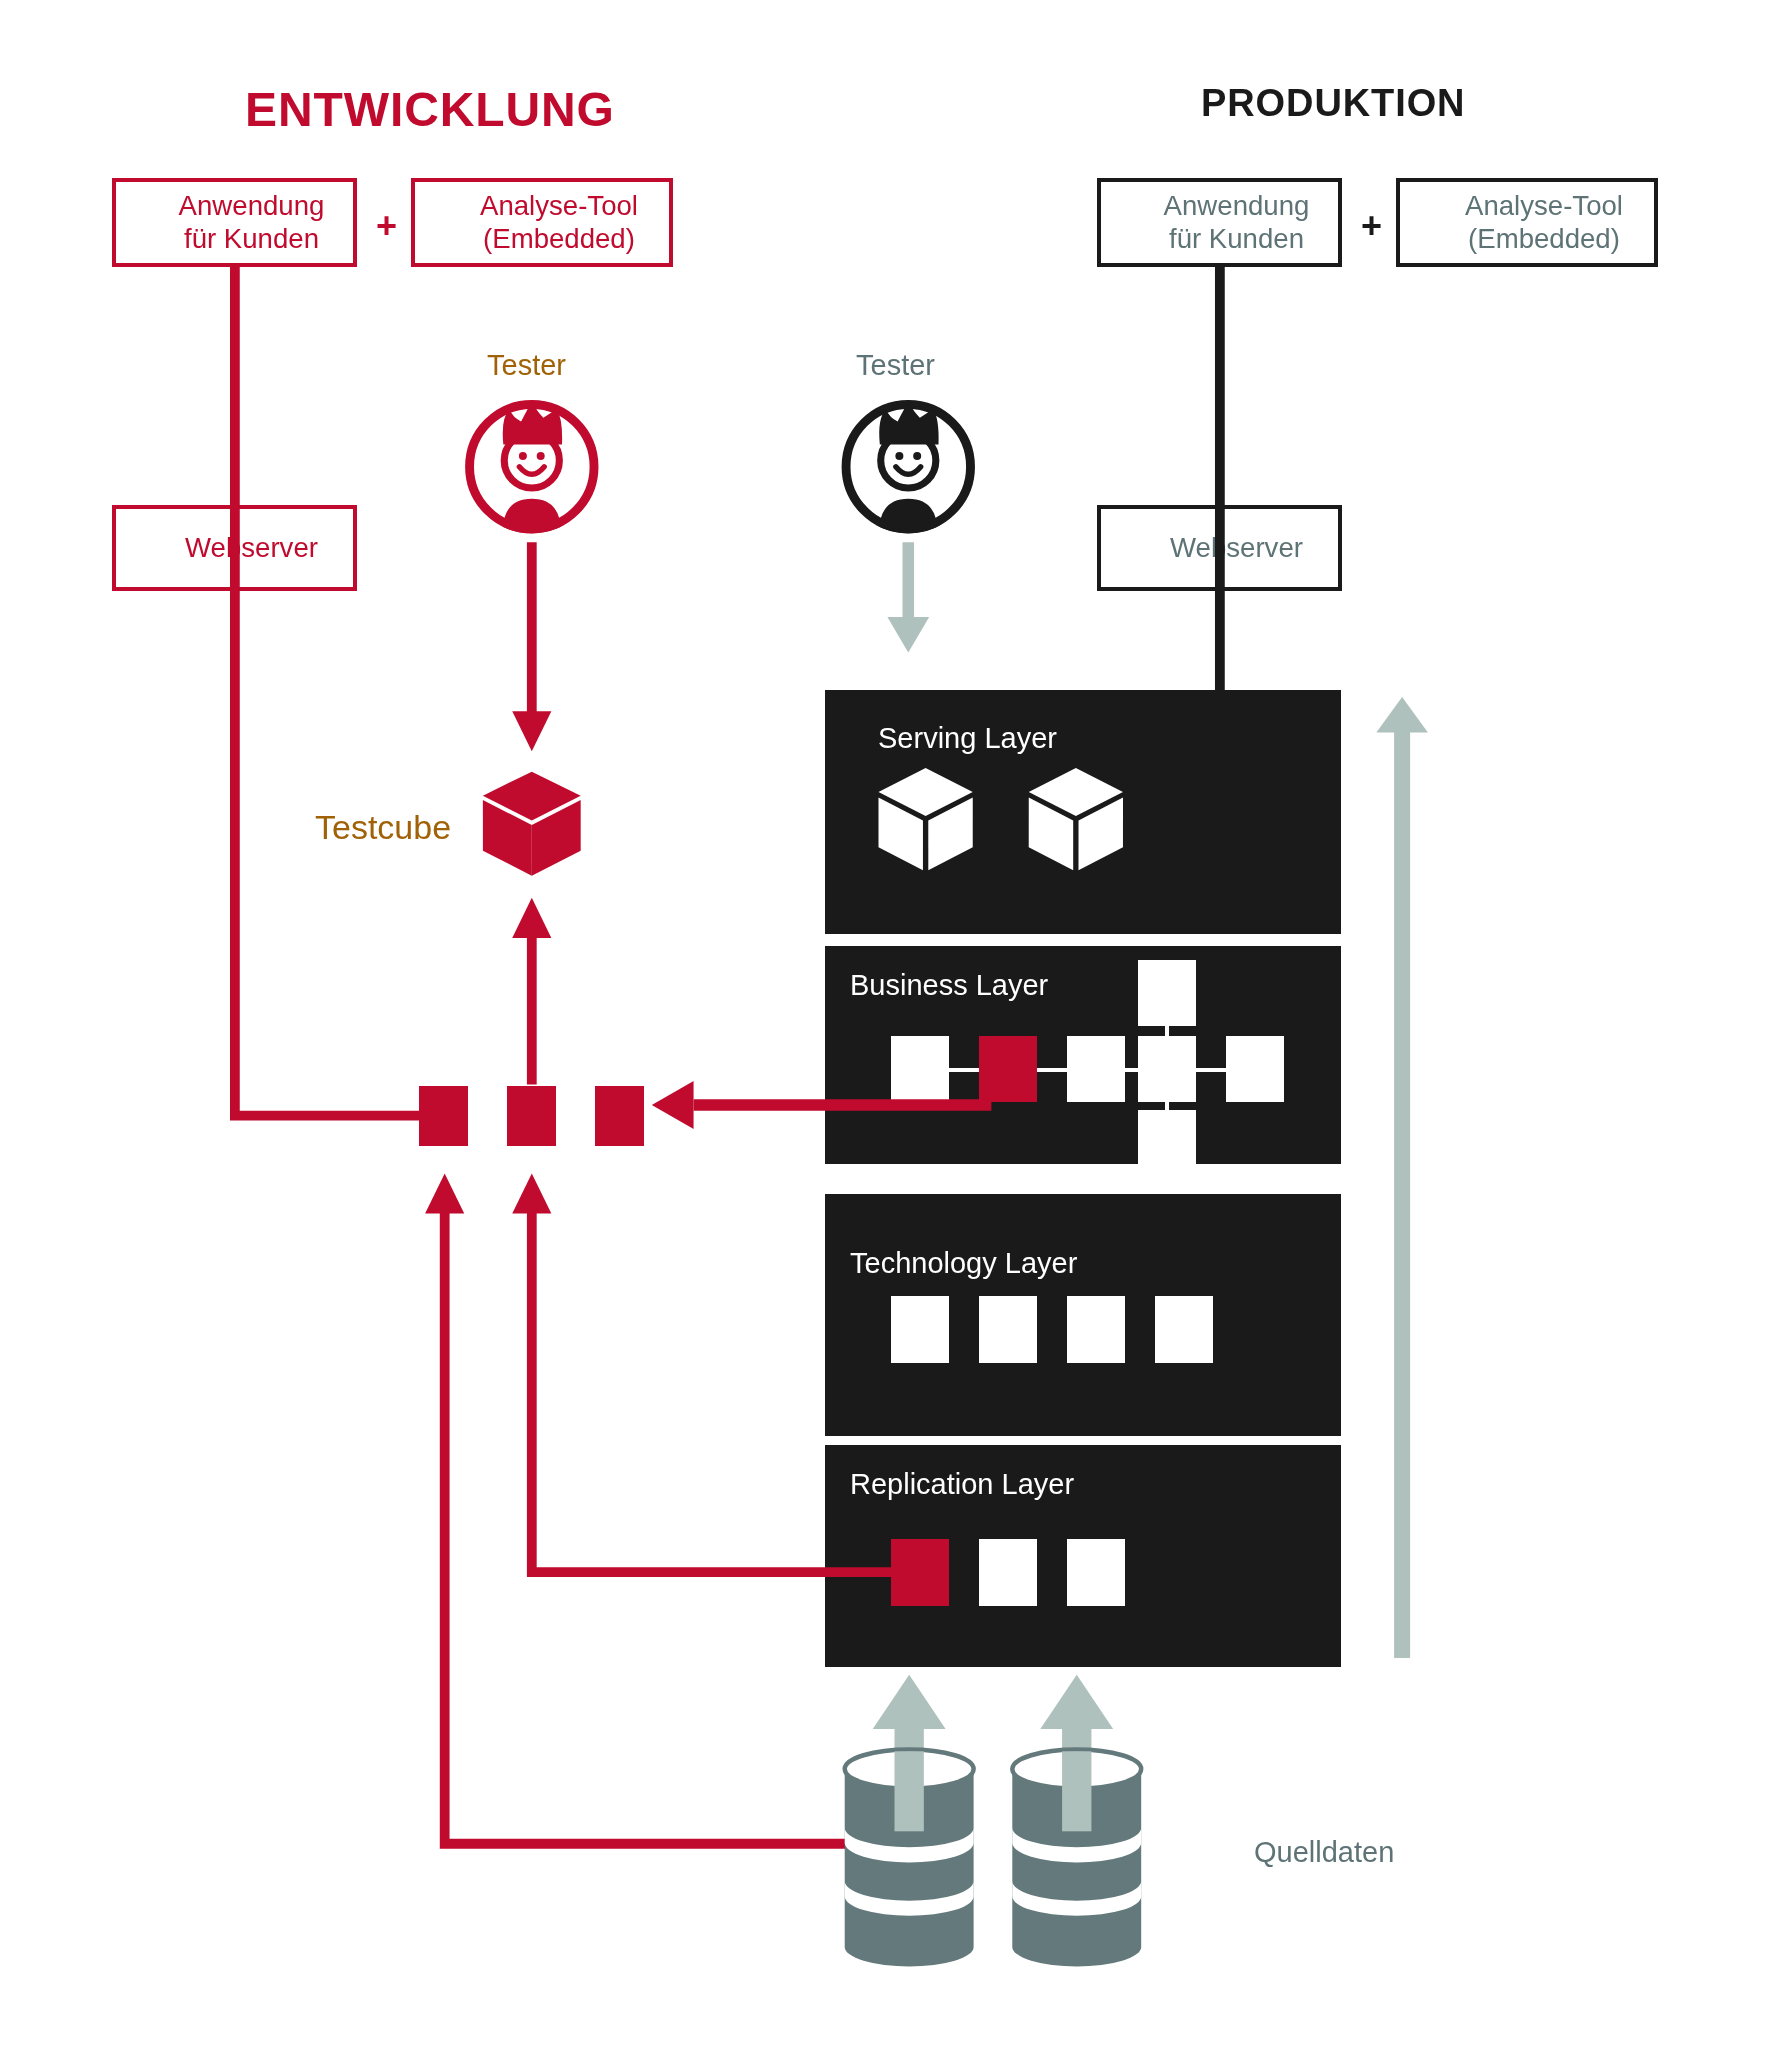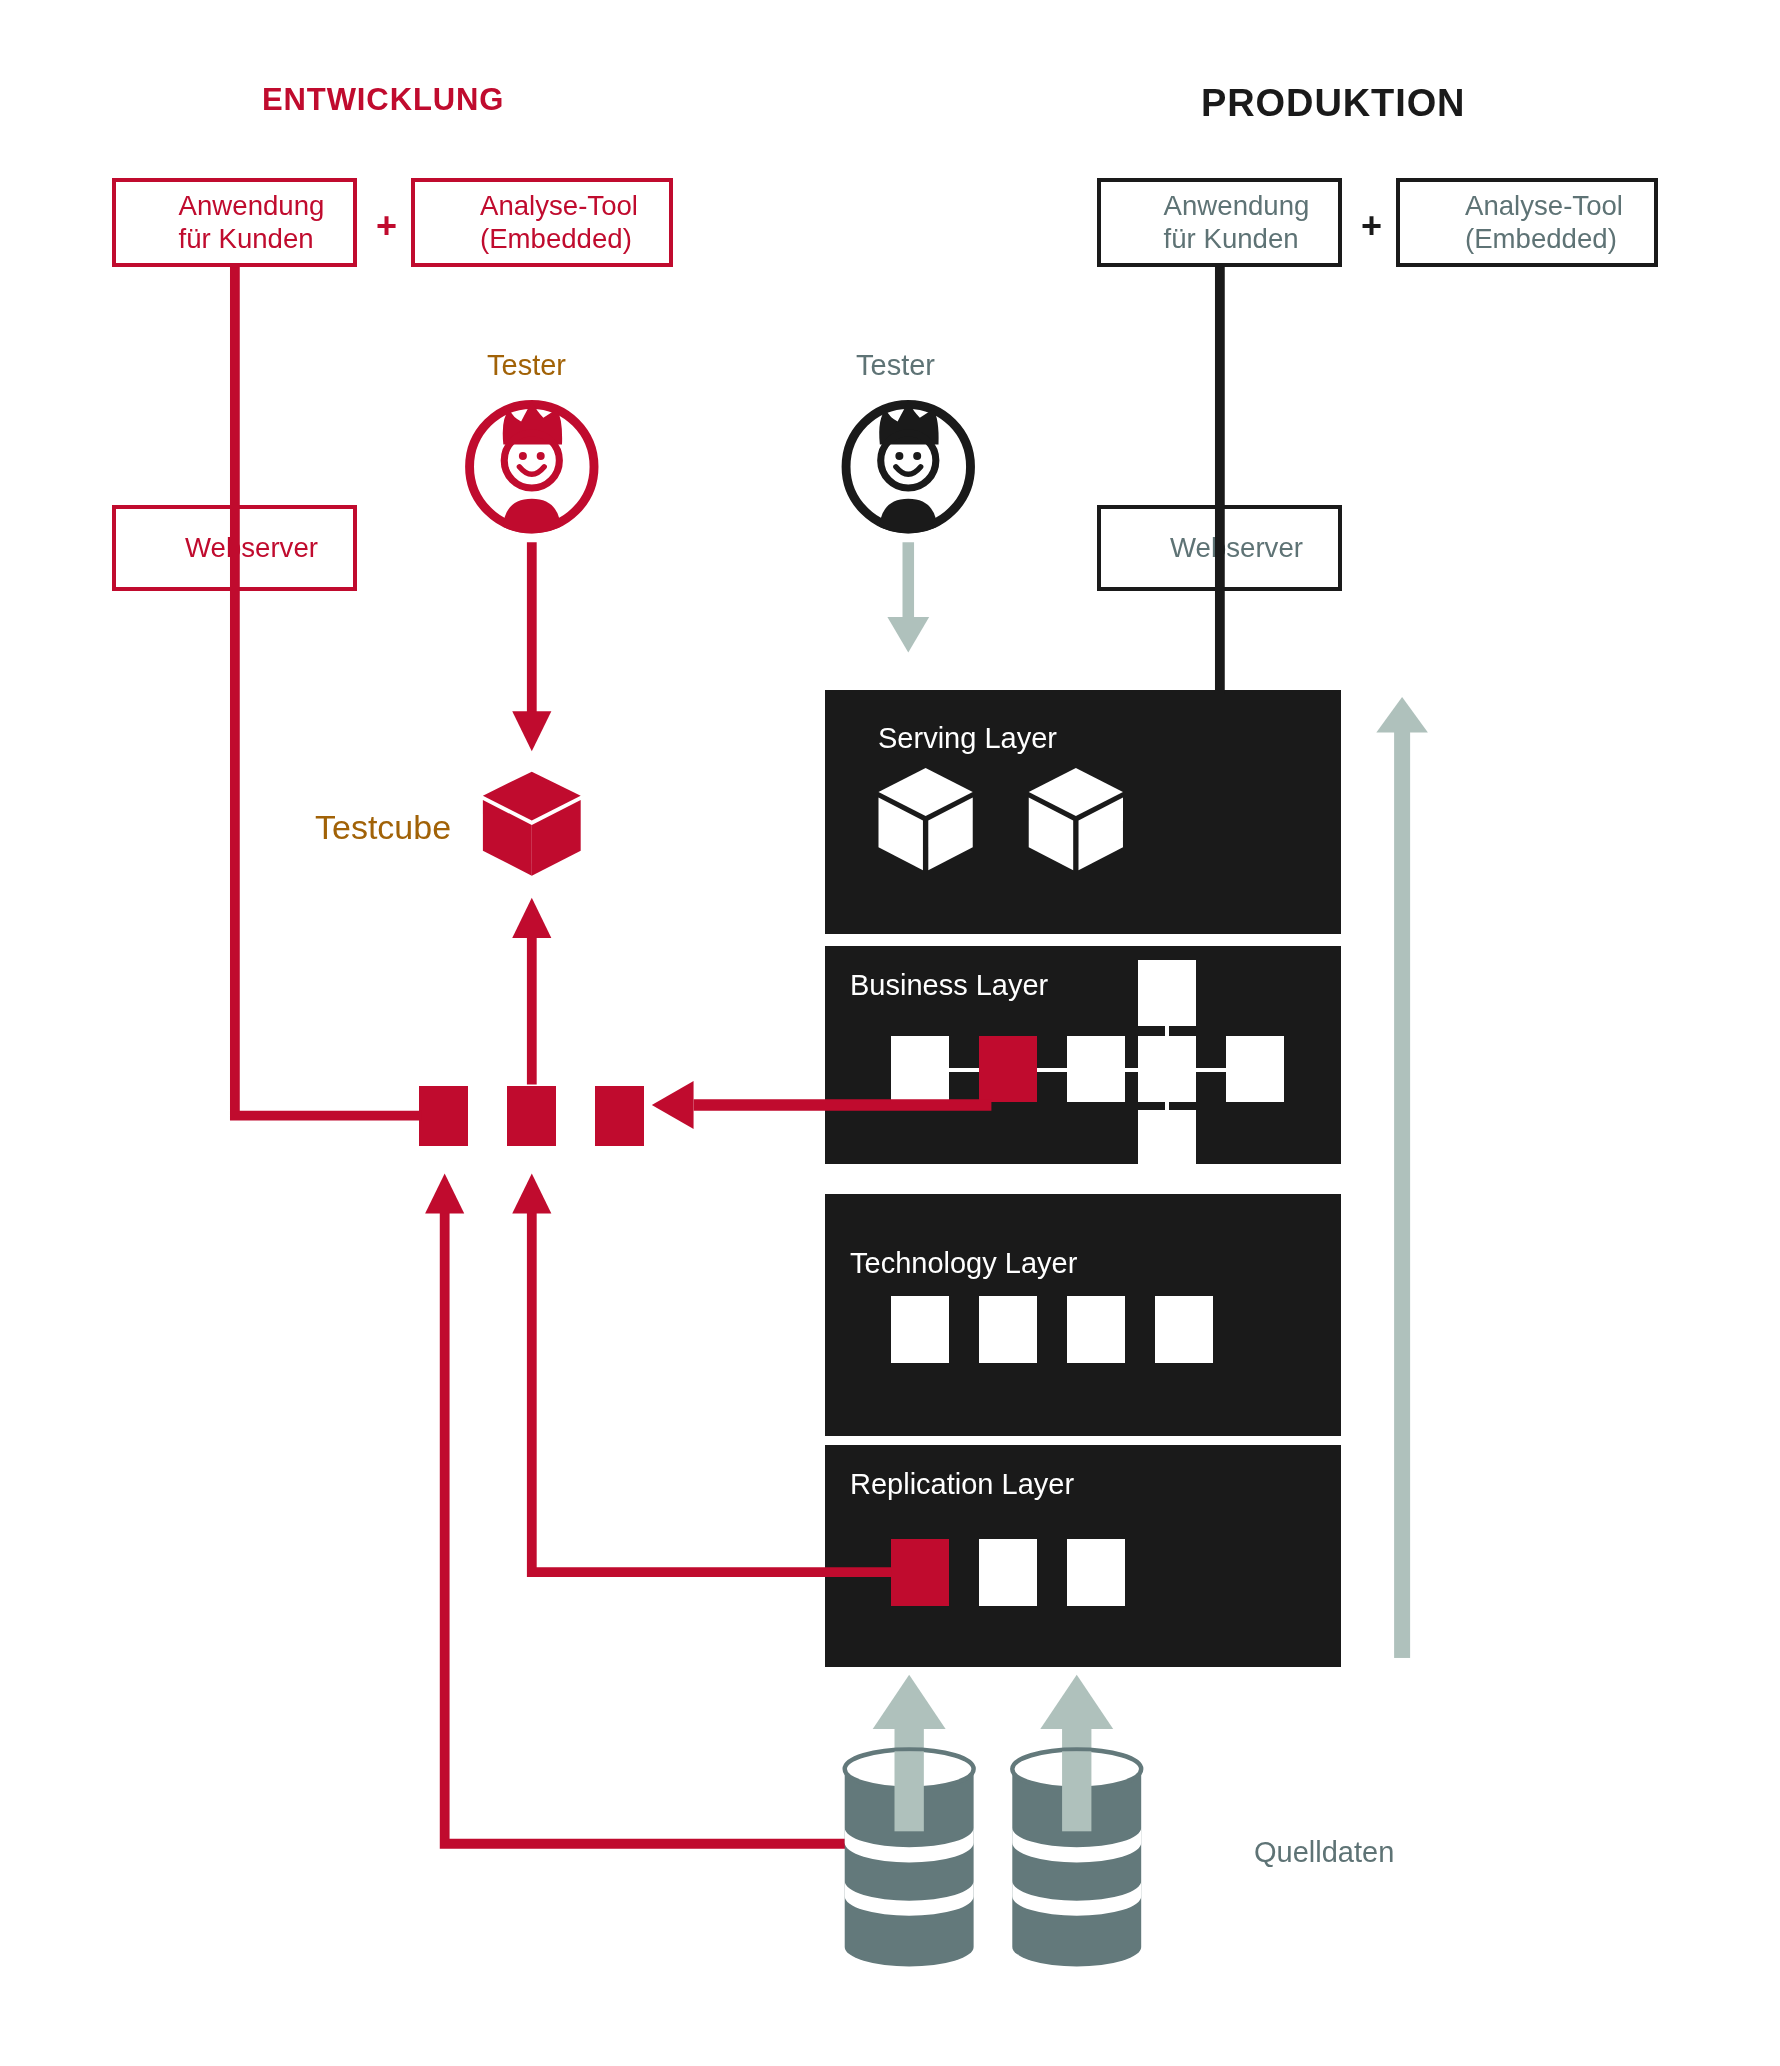--- a/index.html
+++ b/index.html
@@ -1,23 +1,23 @@
 <!DOCTYPE html>
 <html style="font-size:7.1px"><head>
 <meta charset="utf-8">
 <style>
   html,body{margin:0;padding:0;background:#ffffff;}
   body{font-family:"Liberation Sans", sans-serif;}
   #stage{position:relative;width:1781px;height:2066px;background:#fff;overflow:hidden;}
   svg.layer{position:absolute;left:0;top:0;width:1781px;height:2066px;}
   .hdr{position:absolute;font-weight:700;letter-spacing:0.9px;white-space:nowrap;}
-  .hdr.dev{color:#C00B2E;font-size:31px;left:262px;top:82px;}
+  .hdr.dev{color:#C00B2E;font-size:48px;left:245px;top:82px;}
   .hdr.prod{color:#1A1A1A;font-size:38px;left:1201px;top:82px;}
   .boxlbl{position:absolute;display:flex;align-items:center;justify-content:center;
-          text-align:left;line-height:1.18;white-space:pre-line;box-sizing:border-box;padding-left:34px;}
+          text-align:center;line-height:1.18;white-space:pre-line;box-sizing:border-box;padding-left:34px;}
   .b-dev{border:4.4px solid #C00B2E;color:#C00B2E;}
   .b-prod{border:4.4px solid #1A1A1A;color:#5E7375;}
   .plus{position:absolute;font-size:36px;font-weight:600;}
   .plus.dev{color:#C00B2E;}
   .plus.prod{color:#1A1A1A;}
   .caption{position:absolute;white-space:nowrap;}
   .cap-red{color:#a16207;}
   .cap-gray{color:#5E7375;}
   .layerbox{position:absolute;background:#1A1A1A;}
   .layertitle{position:absolute;color:#ffffff;font-size:29px;white-space:nowrap;}

